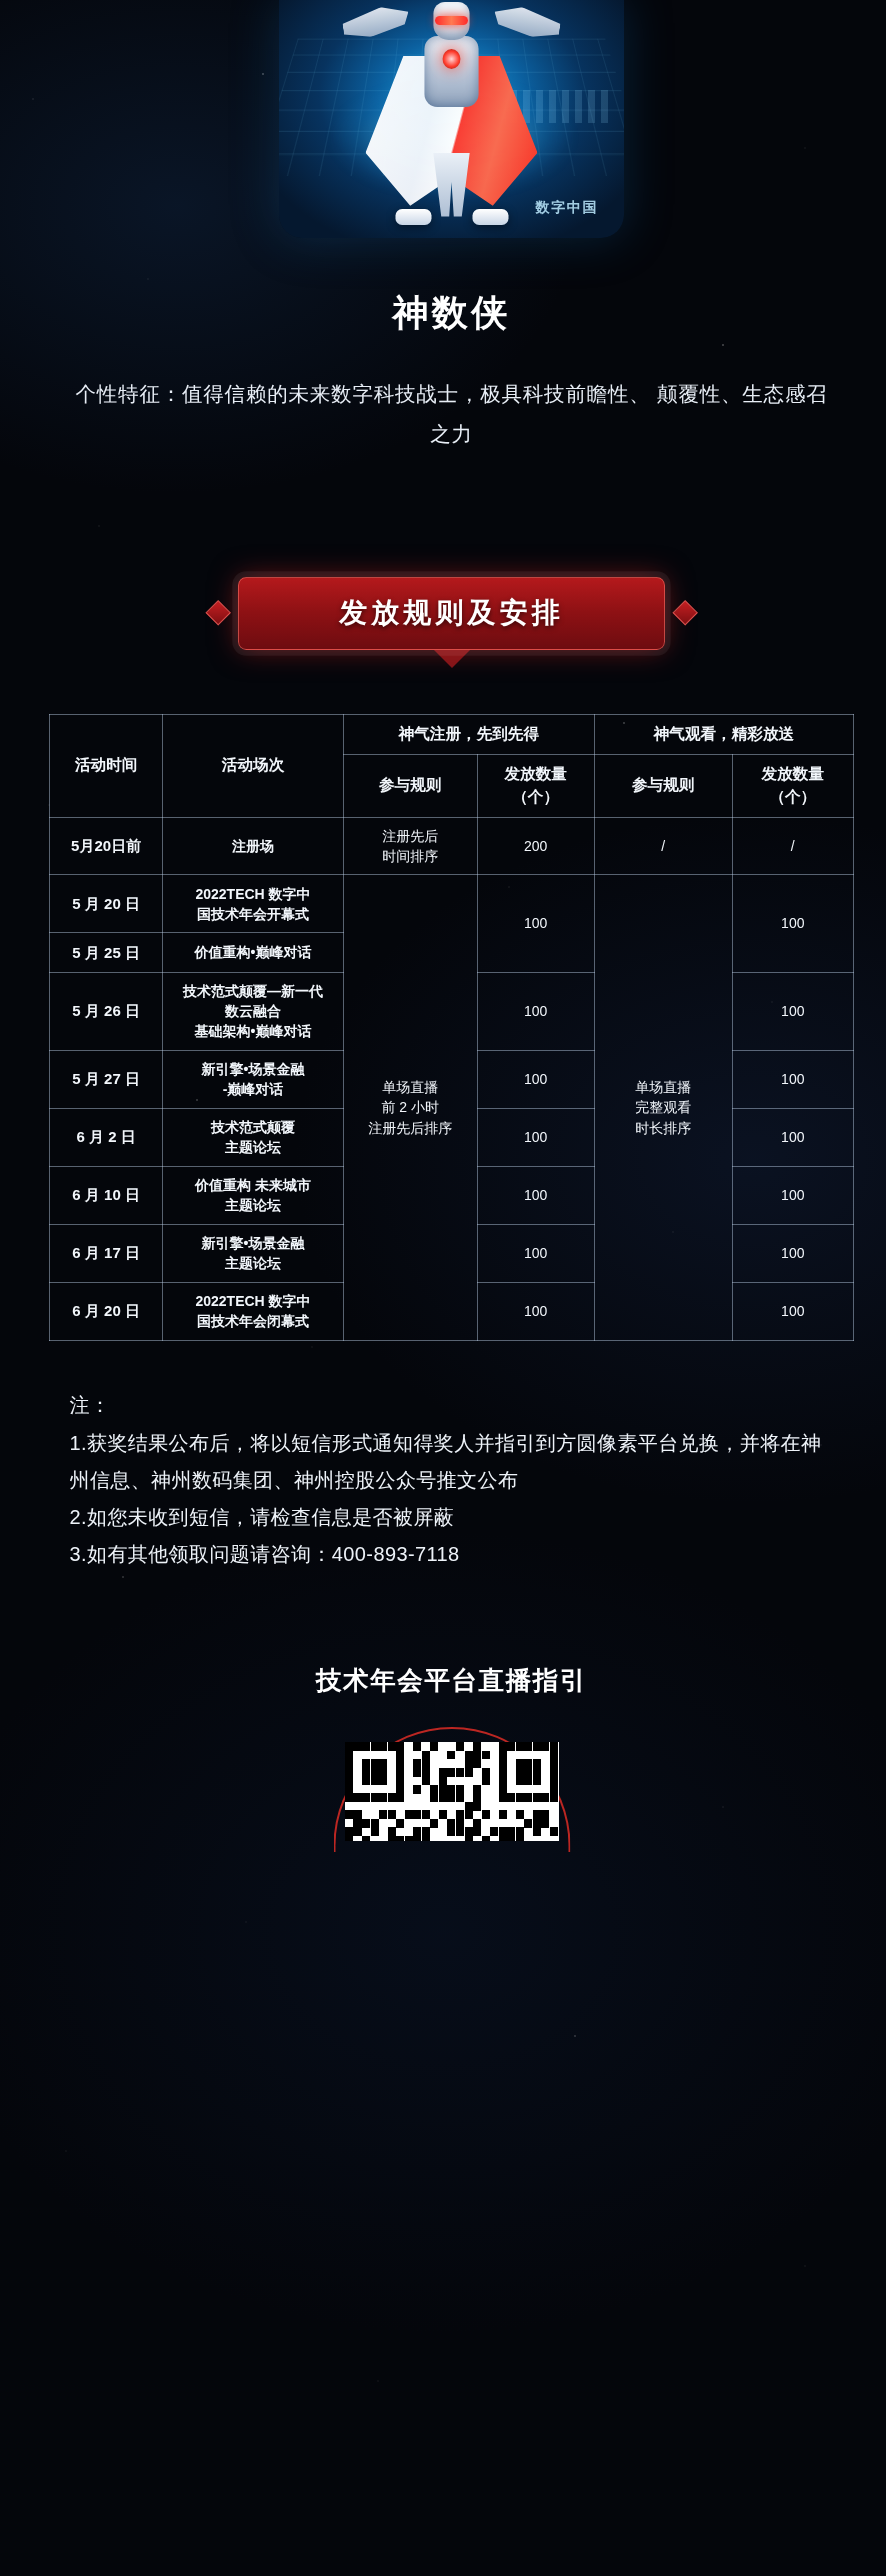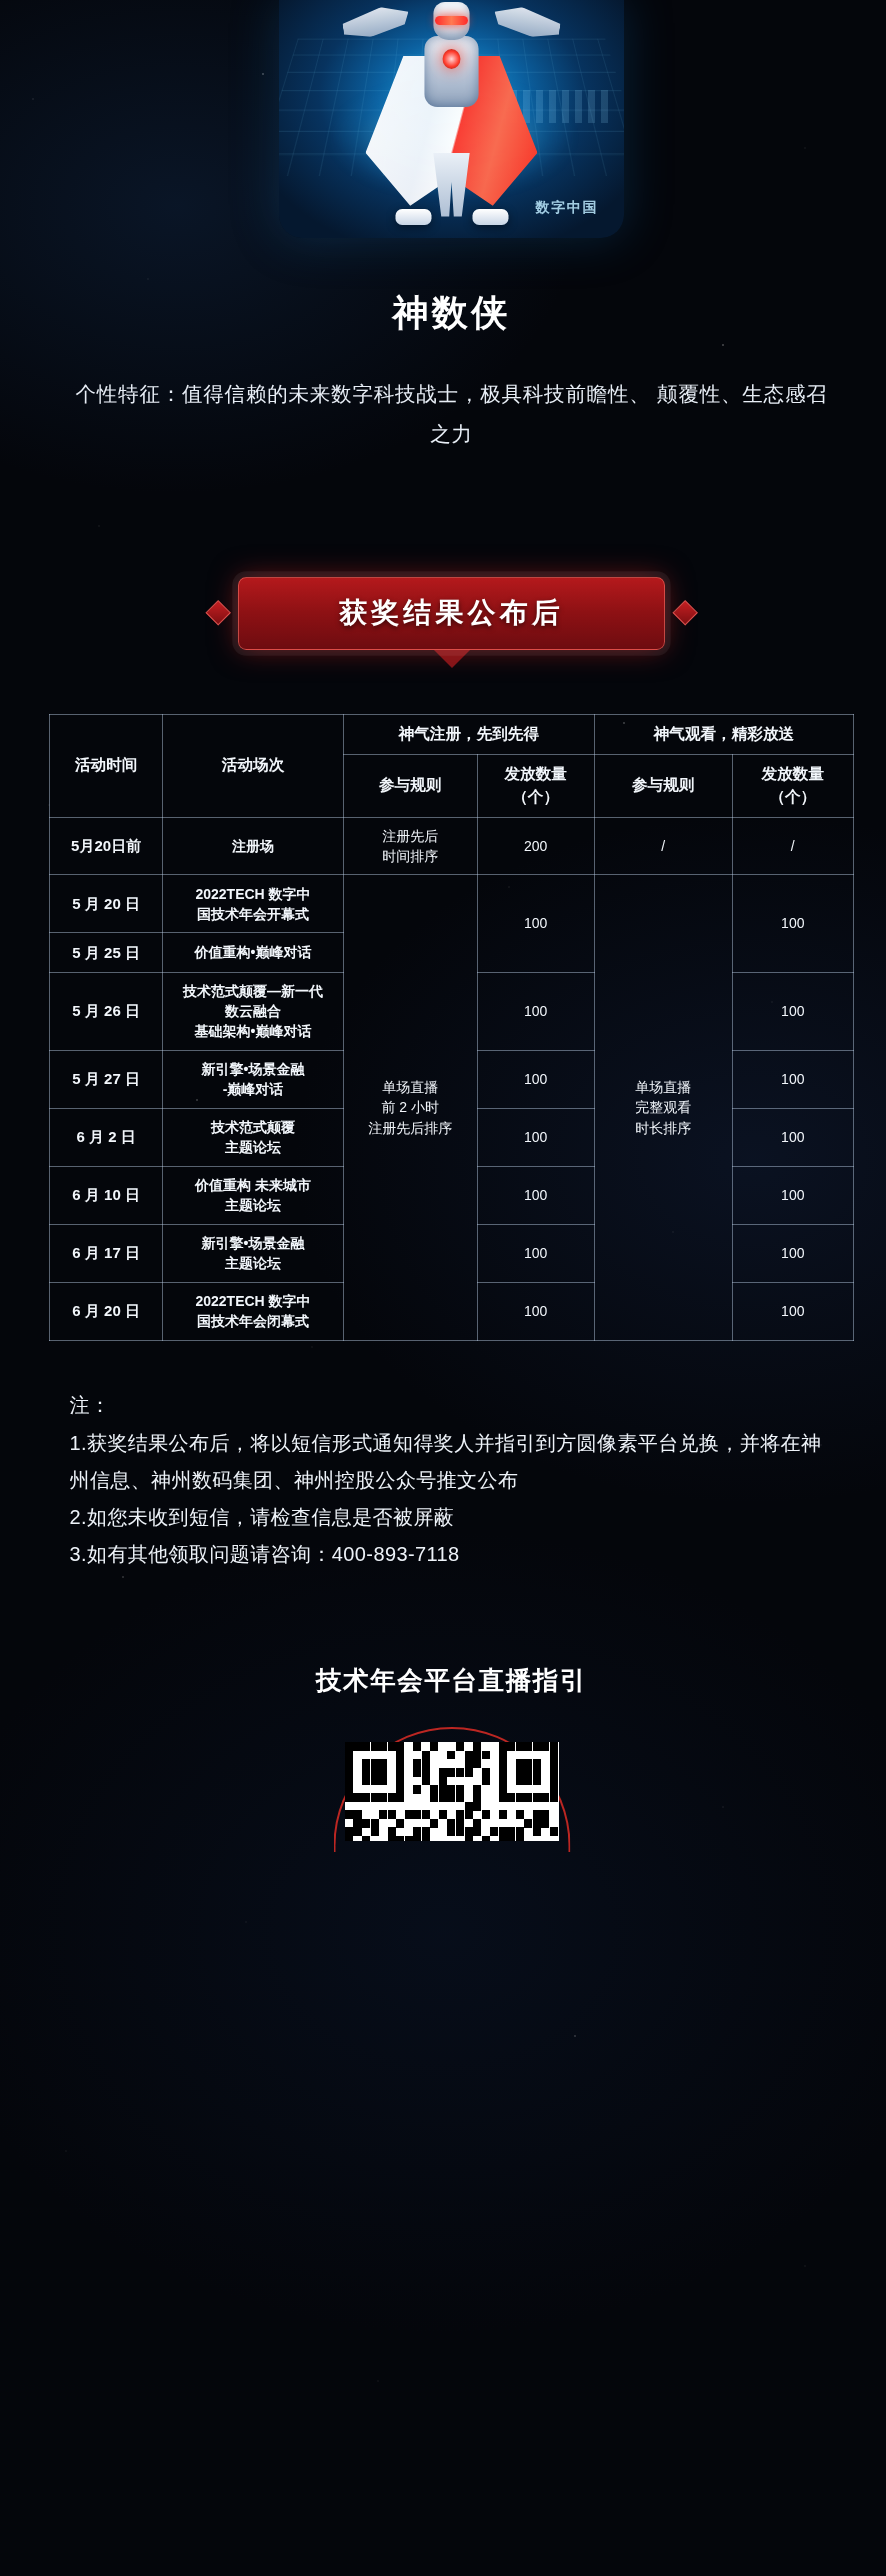--- a/index.html
+++ b/index.html
@@ -324,21 +324,21 @@
       <div class="shoe-r"></div>
     </div>
     <div class="badge">数字中国</div>
   </div>
 
   <div class="char-name">神数侠</div>
   <div class="char-desc">个性特征：值得信赖的未来数字科技战士，极具科技前瞻性、 颠覆性、生态感召之力</div>
 
   <div class="banner-wrap">
     <div class="banner">
-      <div class="label">获奖结果公布后</div>
+      <div class="label">发放规则及安排</div>
     </div>
   </div>
   <div class="banner-arrow"></div>
 
   <div class="table-wrap">
     <table class="sched">
       <colgroup>
         <col class="col-time">
           <col class="col-sess">
           <col class="col-rule1">

